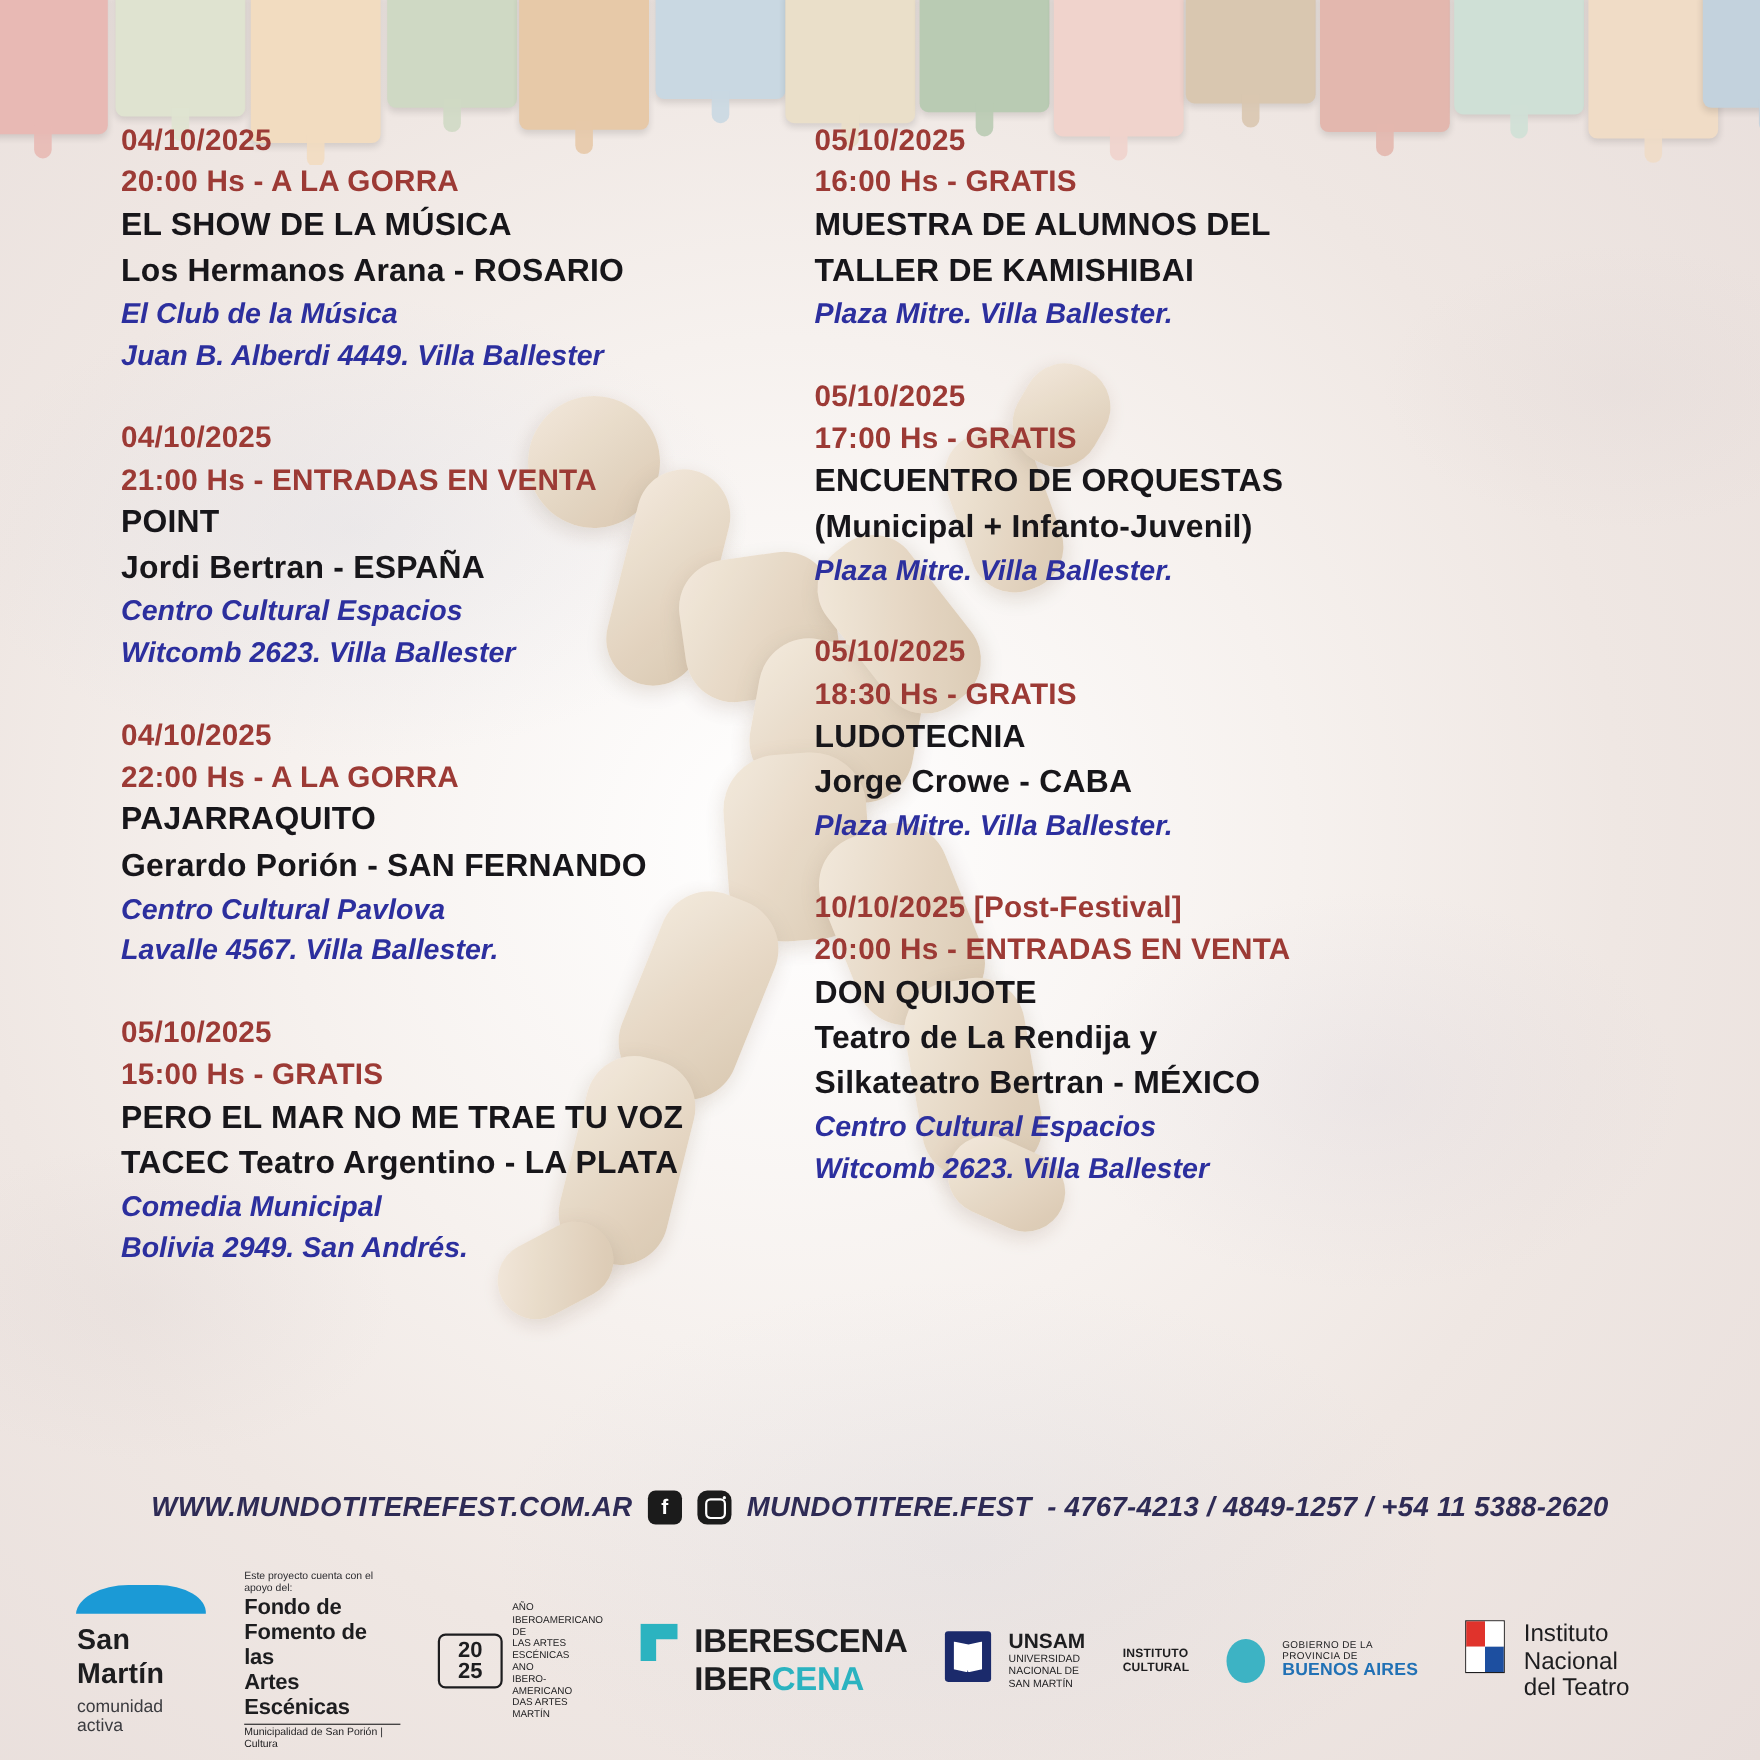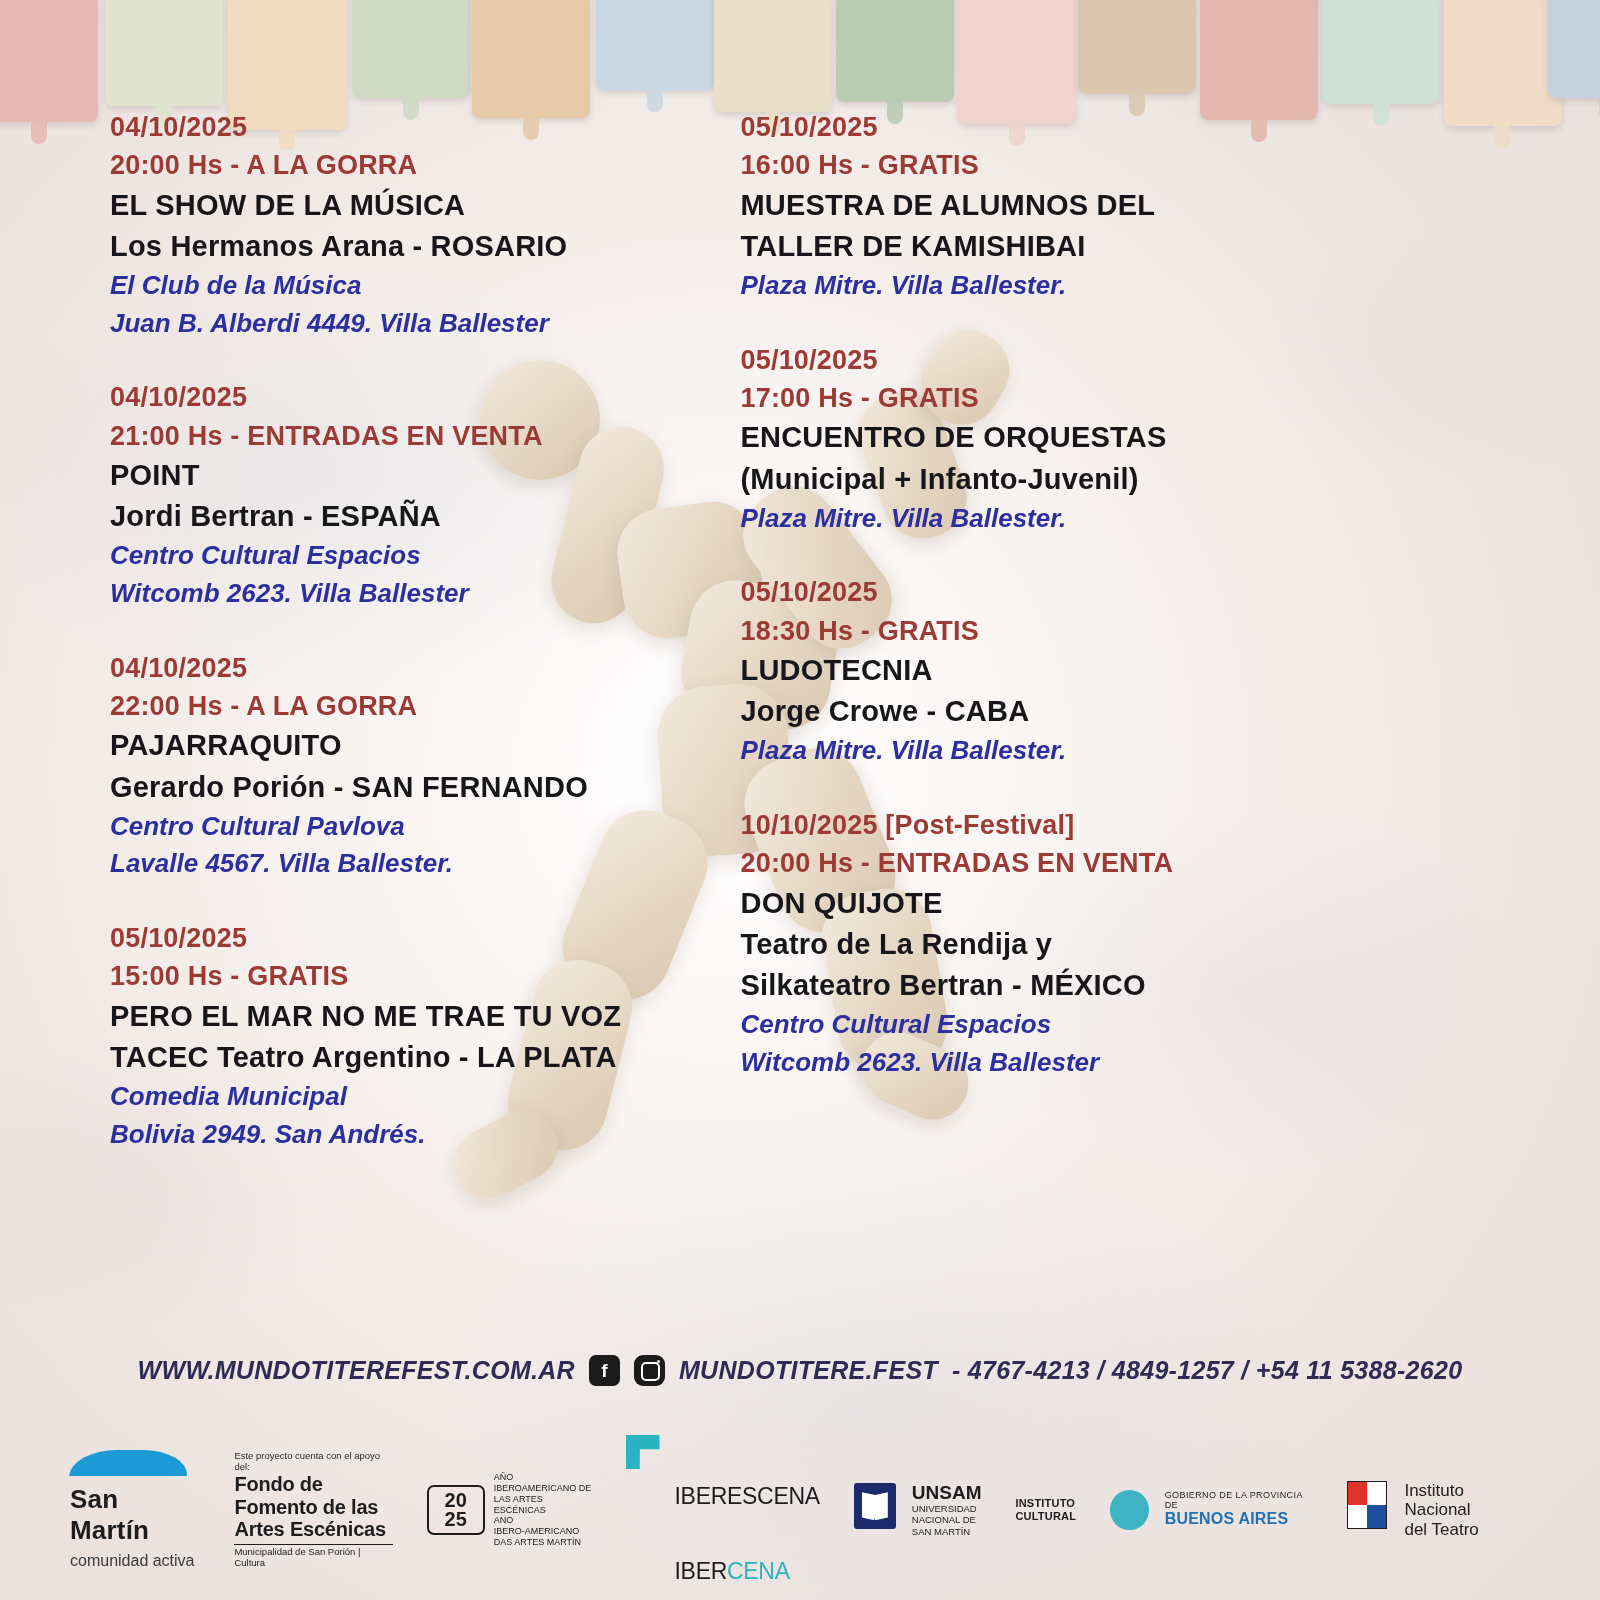--- a/index.html
+++ b/index.html
@@ -246,21 +246,21 @@
   }
   .iber2025 .ytxt { font-size: 9px; line-height: 1.2; max-width: 135px;}
 
   .iberescena .ib-mark {
     width: 34px; height: 34px;
     background: #2bb3c0;
     display: inline-block;
     margin-right: 7px;
     clip-path: polygon(0 0, 100% 0, 100% 42%, 42% 42%, 42% 100%, 0 100%);
   }
-  .iberescena .ib-txt1 { font-size: 23px; font-weight: 400; letter-spacing: -.3px; margin-top: 48px;}
+  .iberescena .ib-txt1 { font-size: 30px; font-weight: 700; letter-spacing: -.3px;}
   .iberescena .ib-txt1 .cy { color: #2bb3c0; }
 
   .unsam .bookmark {
     width: 42px; height: 46px;
     background: #1b2a6b;
     border-radius: 3px;
     position: relative;
     margin-right: 8px;
   }
   .unsam .bookmark::after {
@@ -290,21 +290,21 @@
     margin-right: 9px;
     display: grid;
     grid-template-columns: 1fr 1fr;
     grid-template-rows: 1fr 1fr;
     border: 1.5px solid #1d1d1f;
   }
   .teatro .q1 { background: #e0332c; }
   .teatro .q2 { background: #fff; }
   .teatro .q3 { background: #fff; }
   .teatro .q4 { background: #1d4fa0; }
-  .teatro .t-txt { font-size: 17px; line-height: 1.12; }
+  .teatro .t-txt { font-size: 22px; line-height: 1.12; }
 </style>
 </head>
 <body>
 
 <div class="poster">
 
   <div class="texture"></div>
 
   <div class="mannequin">
     <div class="mann-part" style="left:150px; top:30px;  width:120px; height:120px; transform:rotate(18deg);"></div>

